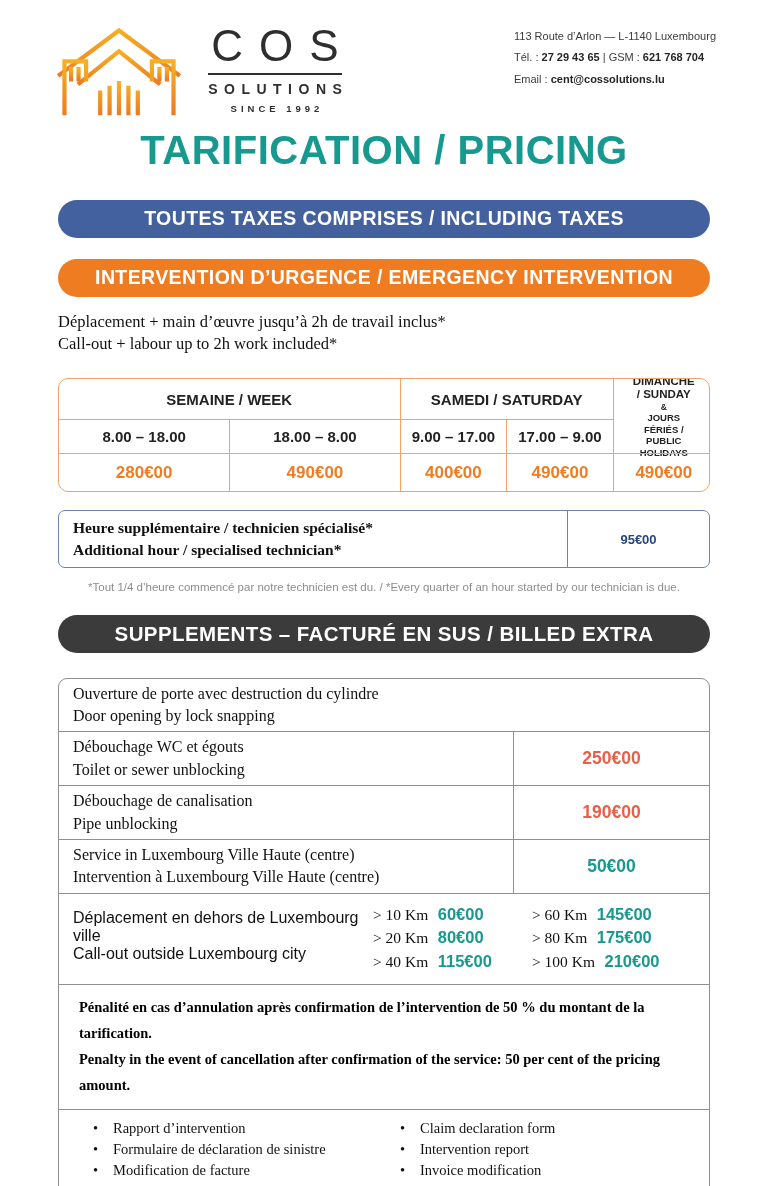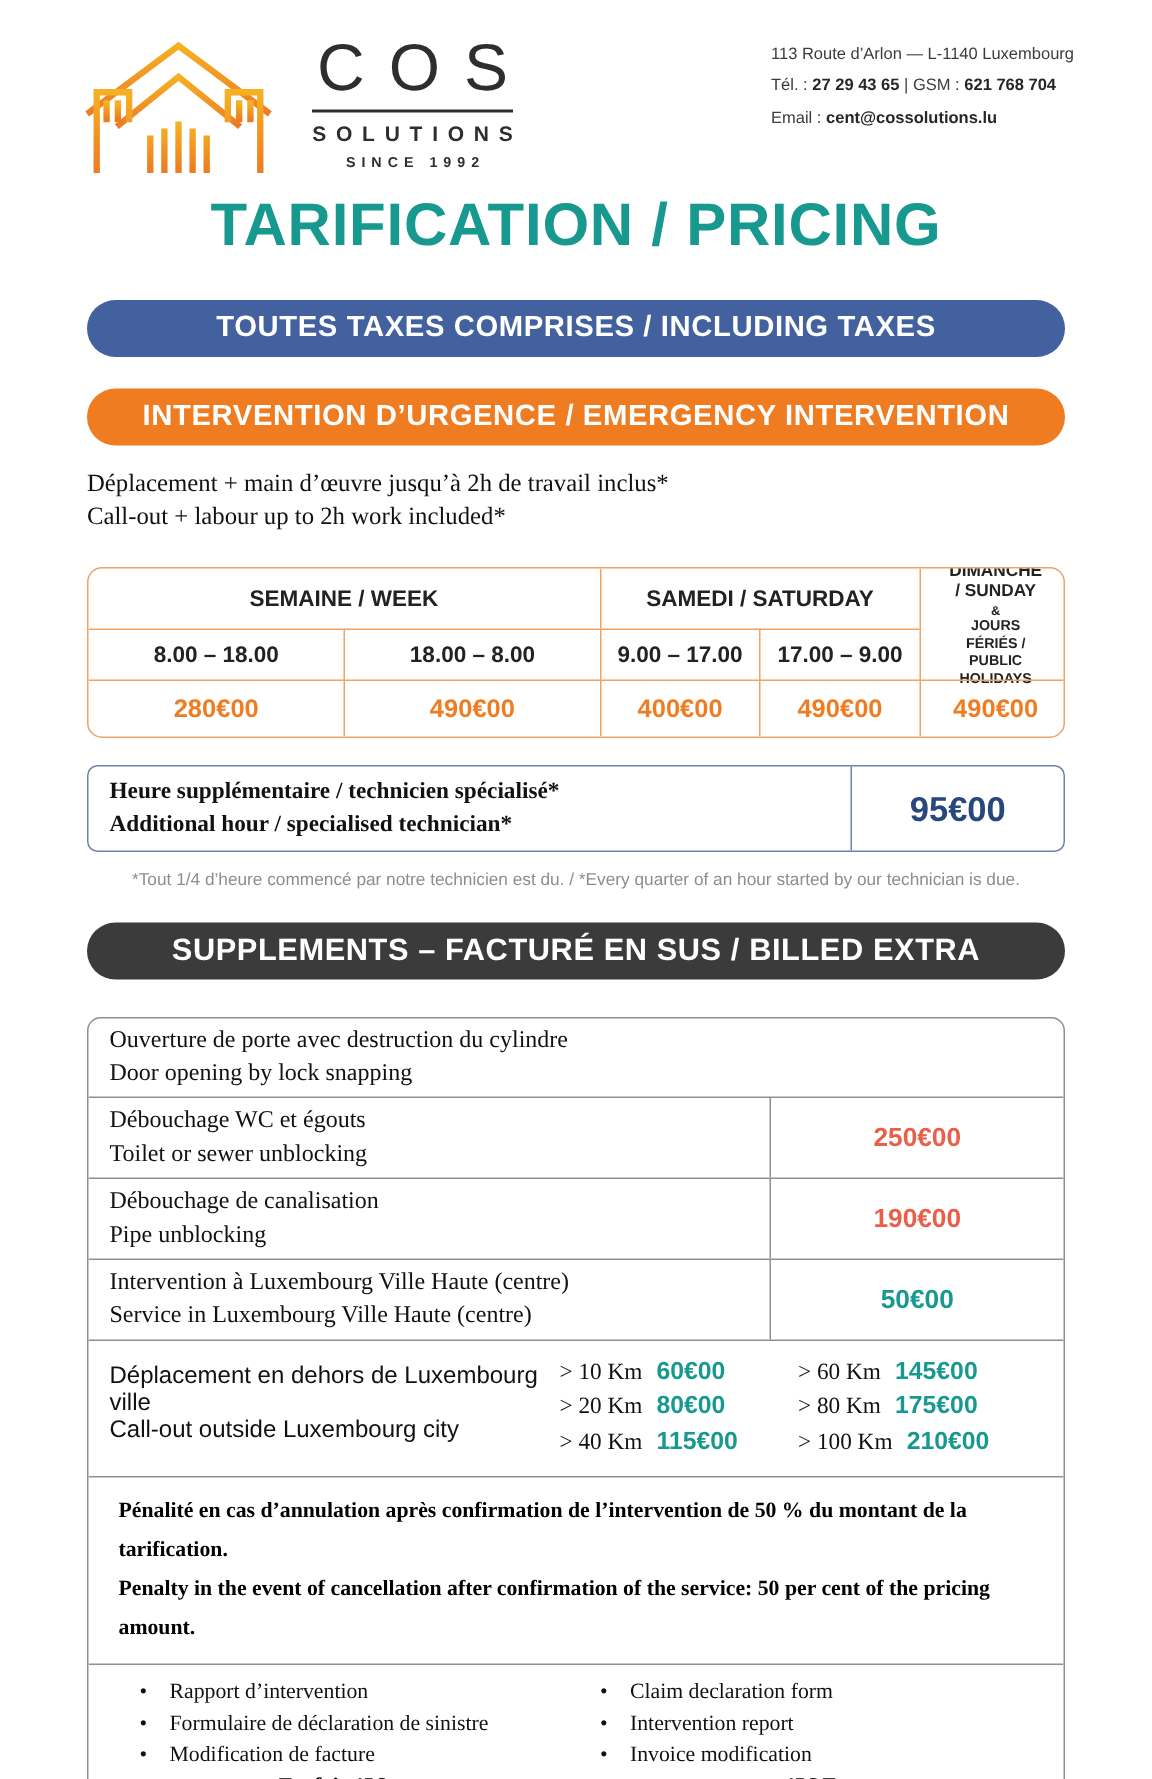--- a/index.html
+++ b/index.html
@@ -59,21 +59,21 @@
   .pt-time{font-size:15px;}
   .pt-price{font-size:17px;color:var(--c-orange);}
   .t0{grid-column:1;grid-row:2}.t1{grid-column:2;grid-row:2}.t2{grid-column:3;grid-row:2}.t3{grid-column:4;grid-row:2}
   .p0{grid-column:1;grid-row:3}.p1{grid-column:2;grid-row:3}.p2{grid-column:3;grid-row:3}.p3{grid-column:4;grid-row:3}.p4{grid-column:5;grid-row:3}
 
   
   .extra-box{margin:18px 58px 0;border:1.5px solid var(--line-box);border-radius:7px;display:flex;align-items:stretch;}
   .extra-text{flex:1;padding:6px 0 6px 14px;font-family:"Liberation Serif",serif;font-weight:700;font-size:15.5px;
               line-height:1.4;display:flex;flex-direction:column;justify-content:center;color:#111;}
   .extra-price{width:142px;border-left:1.5px solid var(--line-box);display:flex;align-items:center;justify-content:center;
-               font-size:23px;font-weight:700;color:var(--c-navy);}
+               font-size:13px;font-weight:700;color:var(--c-navy);}
   .footnote{margin-top:13px;text-align:center;font-size:11.5px;color:#8d8d8d;}
 
   
   .sup-box{margin:25px 58px 0;border:1.5px solid var(--line-sup);border-radius:9px;overflow:hidden;}
   .sup-row{display:flex;align-items:stretch;border-top:1px solid var(--line-sup);}
   .sup-row:first-child{border-top:none;}
   .sup-text{flex:1;padding:4px 14px;font-family:"Liberation Serif",serif;font-size:16px;line-height:1.4;
             display:flex;flex-direction:column;justify-content:center;color:#111;}
   .sup-price{width:196px;border-left:1px solid var(--line-sup);display:flex;align-items:center;justify-content:center;
              font-size:17.5px;font-weight:700;}
@@ -207,22 +207,22 @@
     <div class="sup-row">
       <div class="sup-text">
         <div>Débouchage de canalisation</div>
         <div>Pipe unblocking</div>
       </div>
       <div class="sup-price c-red">190€00</div>
     </div>
 
     <div class="sup-row">
       <div class="sup-text">
+        <div>Service in Luxembourg Ville Haute (centre)</div>
         <div>Intervention à Luxembourg Ville Haute (centre)</div>
-        <div>Service in Luxembourg Ville Haute (centre)</div>
       </div>
       <div class="sup-price c-teal">50€00</div>
     </div>
 
     <div class="sup-row callout-row">
       <div class="callout-labels">
         <div>Déplacement en dehors de Luxembourg ville</div>
         <div>Call-out outside Luxembourg city</div>
       </div>
       <div class="dist-col">

